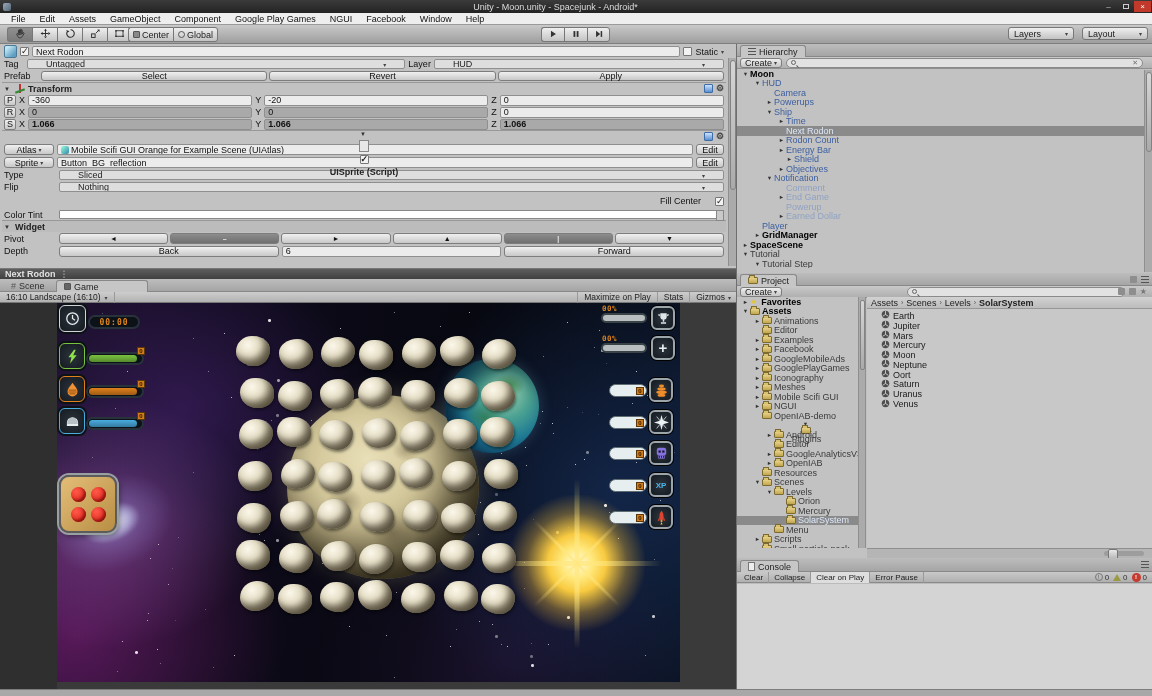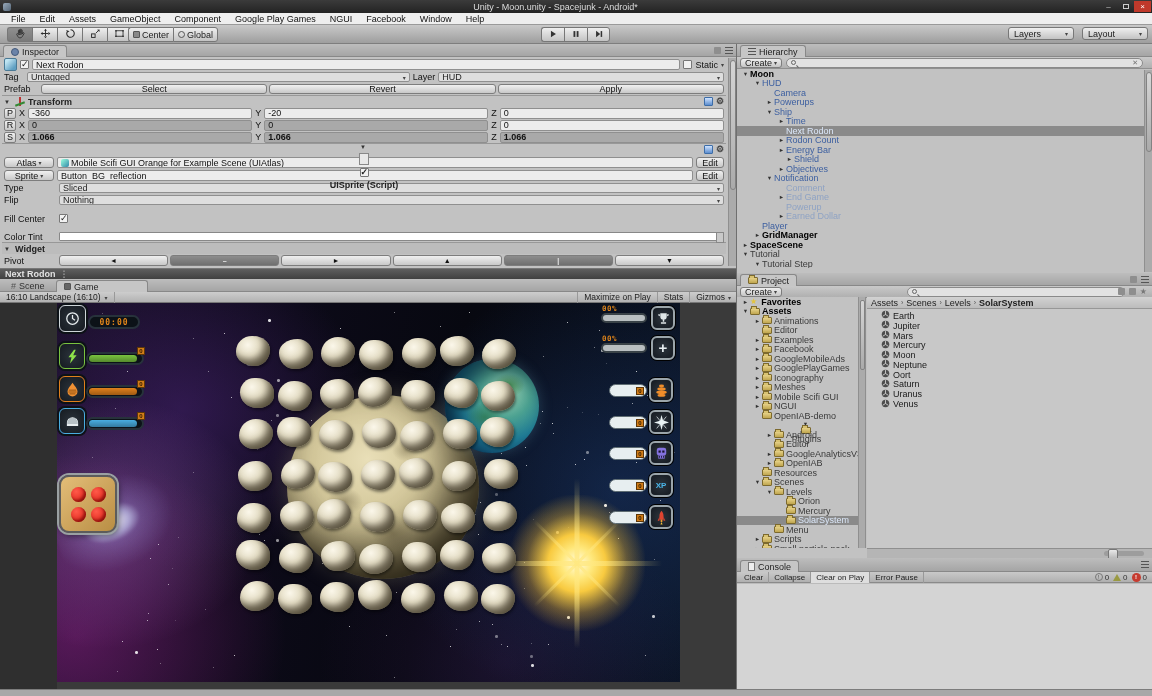--- a/index.html
+++ b/index.html
@@ -60,21 +60,21 @@
   .w20{width:20px;} .w30{width:34px;} .w52{width:52px;}
   .grow{flex:1 1 0;min-width:0;}
   .grow13{flex:1.35 1 0;min-width:0;}
   .hrow{display:flex;gap:2px;}
   .hrow>*{flex:1;}
   .field{background:#ececec;border:1px solid #8f8f8f;border-radius:2px;height:11px;display:flex;align-items:center;
          padding:0 3px;color:#111;overflow:hidden;white-space:nowrap;}
   .field.dark{background:#a9a9a9;}
   .field.bold{font-weight:bold;}
   .drop{background:#dedede;border:1px solid #8f8f8f;border-radius:2px;height:10px;display:flex;align-items:center;
-        justify-content:space-between;padding:0 3px;overflow:hidden;white-space:nowrap;}
+        justify-content:space-between;padding:0 18px;overflow:hidden;white-space:nowrap;}
   .btn{background:linear-gradient(#f0f0f0,#c8c8c8);border:1px solid #7d7d7d;border-radius:3px;height:11px;
        display:flex;align-items:center;justify-content:center;gap:2px;padding:0 3px;color:#111;white-space:nowrap;}
   .btn.sel{background:linear-gradient(#8d8d8d,#6f6f6f);color:#eee;}
   .w50{width:50px;flex:none;} .w26{width:28px;flex:none;}
   .cb{width:9px;height:9px;background:#f2f2f2;border:1px solid #777;border-radius:1px;position:relative;flex:none;}
   .cb.checked::after{content:"✓";position:absolute;left:0px;top:-2px;font-size:9px;color:#222;}
   .cube-ico{width:13px;height:13px;background:linear-gradient(135deg,#bfe4f2 20%,#5f9fc2 80%);border:1px solid #4a7a96;border-radius:2px;flex:none;}
   .script-ico{width:10px;height:12px;background:#e8e8e8;border:1px solid #888;flex:none;}
   .obj-ico{width:8px;height:8px;background:linear-gradient(135deg,#9fd,#38a);border-radius:2px;flex:none;margin-right:2px;}
   .chead{display:flex;align-items:center;gap:3px;height:12px;border-top:1px solid #989898;background:#c2c2c2;
@@ -295,30 +295,20 @@
           <span class="dda">▾</span>
         </div>
       <div class="ddl">
           <span>Layout</span>
           <span class="dda">▾</span>
         </div>
     </div>
   </div>
 
   <div id="inspector">
-    <div class="tabrow">
-      <div class="ptab" style="left:3px;">
-        <span class="mini-ico" style="width:8px;height:8px;background:#6b83a8;border-color:#44597a;"></span>
-        <span>Inspector</span>
-      </div>
-      <div class="panelicons">
-        <span class="mini"></span>
-        <span class="i3bars"></span>
-      </div>
-    </div>
     <div class="ibody">
       <div class="irow">
         <span class="cube-ico"></span>
         <span class="cb checked"></span>
         <div class="field grow">Next Rodon</div>
         <span class="cb"></span>
         <span class="lbl">Static</span>
         <span class="dda">▾</span>
       </div>
       <div class="irow h12">
@@ -415,21 +405,21 @@
             <span class="dda">▾</span>
           </div>
       </div>
       <div class="irow h12">
         <span class="lbl w52">Flip</span>
         <div class="drop grow">
             <span>Nothing</span>
             <span class="dda">▾</span>
           </div>
       </div>
-      <div class="irow" style="height:25px;">
+      <div class="irow" style="height:16px;justify-content:flex-end;">
         <span class="lbl w52">Fill Center</span>
         <span class="cb checked"></span>
       </div>
       <div class="irow" style="height:11px;">
         <span class="lbl w52">Color Tint</span>
         <div class="colorbar grow"></div>
       </div>
       <div class="whead">
         <span class="arr7">▼</span>
         <b>Widget</b>

